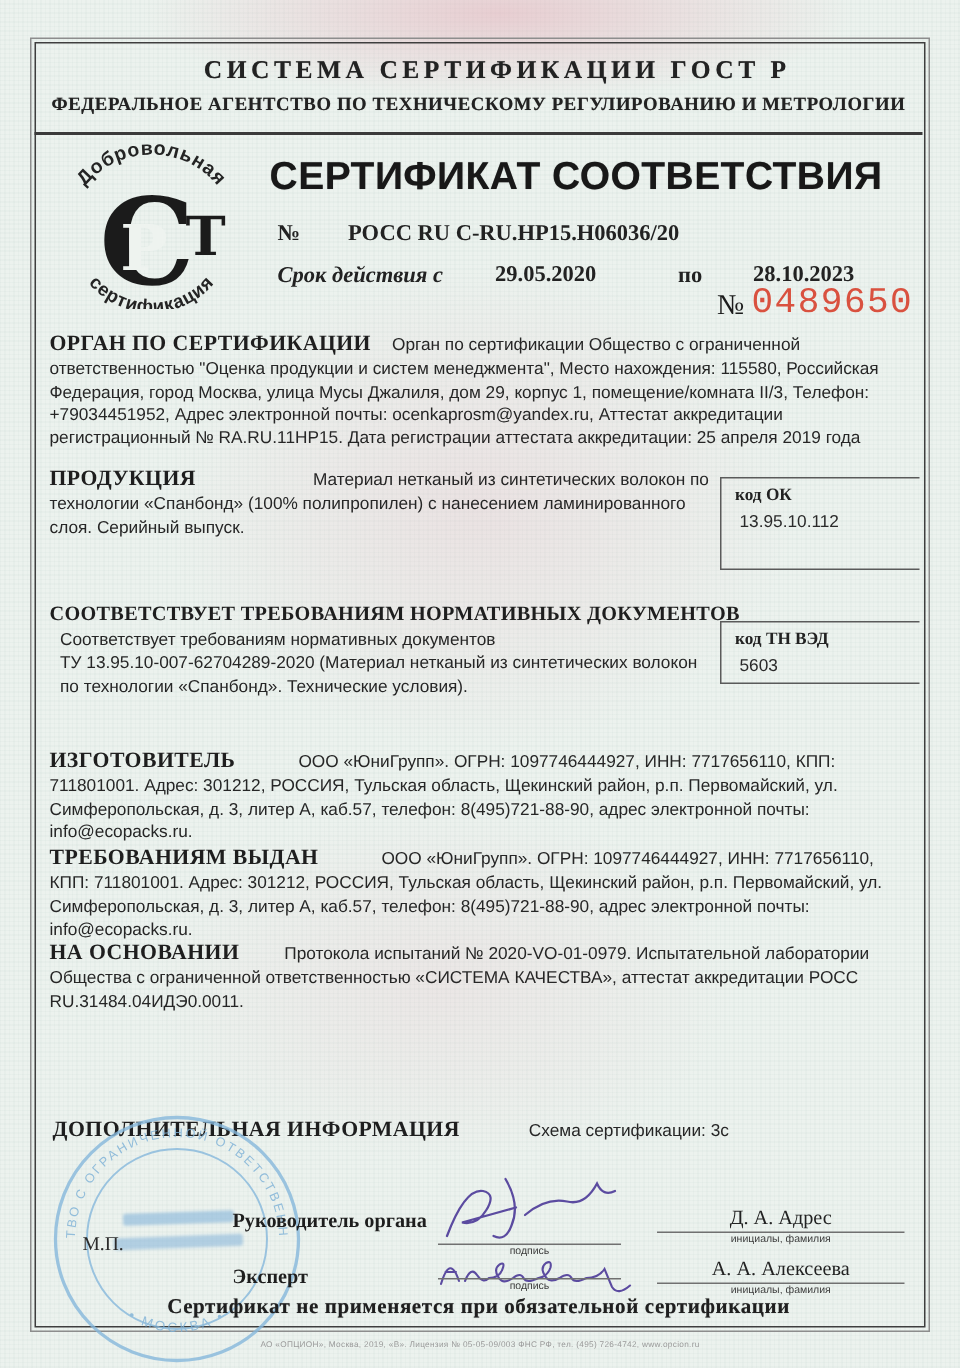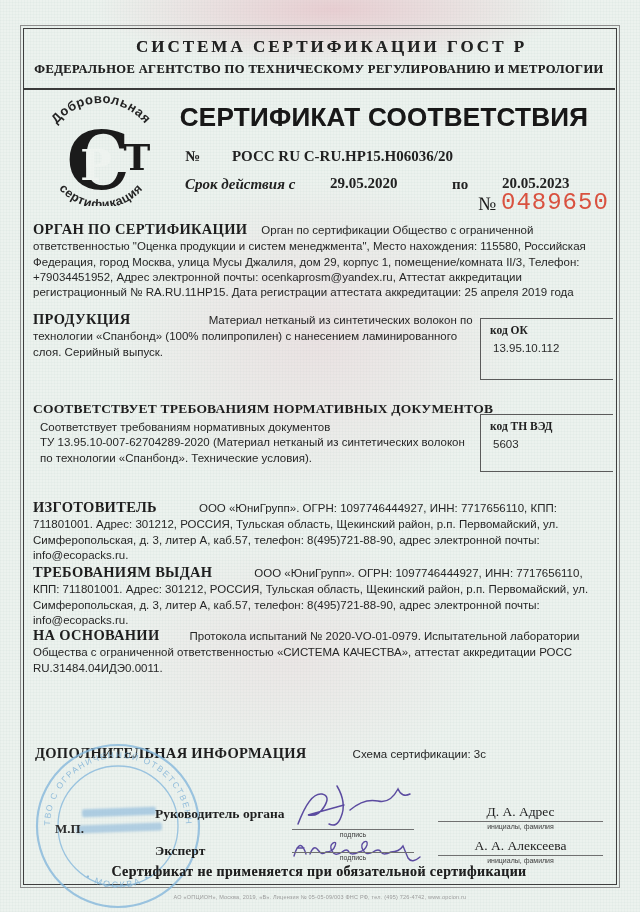--- a/index.html
+++ b/index.html
@@ -36,21 +36,21 @@
   .pre{white-space:pre-line;}
 
   .code-box{left:480px;width:133px;border:1px solid #5a5a5a;border-right:none;padding:5px 9px 0 9px;box-sizing:border-box;}
   .code-label{font-family:"Liberation Serif",serif;font-weight:bold;font-size:11.5px;color:#222;}
   .code-value{margin-top:6px;padding-left:3px;font-size:11.5px;color:#2a2a2a;}
 
   .role{font-family:"Liberation Serif",serif;font-weight:bold;font-size:13.5px;color:#1e1e1e;}
   .sig-line{border-top:1px solid #707070;height:0;}
   .sig-cap{font-size:7px;color:#3c3c3c;text-align:center;}
   .sig-name{font-family:"Liberation Serif",serif;font-size:13.5px;color:#222;text-align:center;}
-  .mp{font-family:"Liberation Serif",serif;font-weight:bold;font-size:13px;color:#2b2b2b;}
+  .mp{font-family:"Liberation Serif",serif;font-weight:normal;font-size:13px;color:#2b2b2b;}
 
   .footer-note{left:23px;top:864px;width:592px;text-align:center;font-family:"Liberation Serif",serif;font-weight:bold;font-size:14px;letter-spacing:.4px;color:#1f1f1f;}
   .print-footer{left:0;top:894px;width:640px;text-align:center;font-size:5.5px;color:#9a9a9a;letter-spacing:.2px;}
 </style>
 </head>
 <body>
 
 <div class="page">
 
   <div class="abs frame">
@@ -79,42 +79,42 @@
   </svg>
 
   <div class="abs doc-title txtshadow">СЕРТИФИКАТ СООТВЕТСТВИЯ</div>
 
   <span class="abs regline" style="left:185px;top:148px;">№</span>
   <span class="abs regline" style="left:232px;top:148px;">РОСС RU C-RU.НР15.Н06036/20</span>
 
   <span class="abs regline" style="left:185px;top:176px;font-style:italic;">Срок действия с</span>
   <span class="abs regline" style="left:330px;top:175px;">29.05.2020</span>
   <span class="abs regline" style="left:452px;top:176px;">по</span>
-  <span class="abs regline" style="left:502px;top:175px;">20.05.2023</span>
+  <span class="abs regline" style="left:502px;top:175px;">28.10.2023</span>
 
   <span class="abs serif" style="left:478px;top:193px;font-size:19px;">№</span>
   <span class="abs blank-no" style="left: 501px; top: 189px; color: rgb(217, 81, 63);">0489650</span>
 
   <p class="abs para" style="top:220px;margin:0;">
     <span class="slabel g1">ОРГАН ПО СЕРТИФИКАЦИИ</span><span>Орган по сертификации Общество с ограниченной ответственностью "Оценка продукции и систем менеджмента", Место нахождения: 115580, Российская Федерация, город Москва, улица Мусы Джалиля, дом 29, корпус 1, помещение/комната II/3, Телефон: +79034451952, Адрес электронной почты: ocenkaprosm@yandex.ru, Аттестат аккредитации регистрационный № RA.RU.11НР15. Дата регистрации аттестата аккредитации: 25 апреля 2019 года</span>
   </p>
 
   <p class="abs para" style="top:310px;width:450px;margin:0;">
     <span class="slabel g2">ПРОДУКЦИЯ</span><span>Материал нетканый из синтетических волокон по технологии «Спанбонд» (100% полипропилен) с нанесением ламинированного слоя. Серийный выпуск.</span>
   </p>
   <div class="abs code-box" style="top:318px;height:62px;">
     <div class="code-label">код ОК</div>
     <div class="code-value">13.95.10.112</div>
   </div>
 
   <div class="abs sechead" style="top:401px;">СООТВЕТСТВУЕТ ТРЕБОВАНИЯМ НОРМАТИВНЫХ ДОКУМЕНТОВ</div>
   <div class="abs para pre" style="left:40px;top:420px;width:445px;">Соответствует требованиям нормативных документов
 ТУ 13.95.10-007-62704289-2020 (Материал нетканый из синтетических волокон
 по технологии «Спанбонд». Технические условия).</div>
-  <div class="abs code-box" style="top:414px;height:58px;">
+  <div class="abs code-box" style="top:414px;height:42px;">
     <div class="code-label">код ТН ВЭД</div>
     <div class="code-value">5603</div>
   </div>
 
   <p class="abs para" style="top:498px;margin:0;">
     <span class="slabel g3">ИЗГОТОВИТЕЛЬ</span><span>ООО «ЮниГрупп». ОГРН: 1097746444927, ИНН: 7717656110, КПП: 711801001. Адрес: 301212, РОССИЯ, Тульская область, Щекинский район, р.п. Первомайский, ул. Симферопольская, д. 3, литер А, каб.57, телефон: 8(495)721-88-90, адрес электронной почты: info@ecopacks.ru.</span>
   </p>
 
   <p class="abs para" style="top:563px;margin:0;">
     <span class="slabel g3">ТРЕБОВАНИЯМ ВЫДАН</span><span>ООО «ЮниГрупп». ОГРН: 1097746444927, ИНН: 7717656110, КПП: 711801001. Адрес: 301212, РОССИЯ, Тульская область, Щекинский район, р.п. Первомайский, ул. Симферопольская, д. 3, литер А, каб.57, телефон: 8(495)721-88-90, адрес электронной почты: info@ecopacks.ru.</span>

